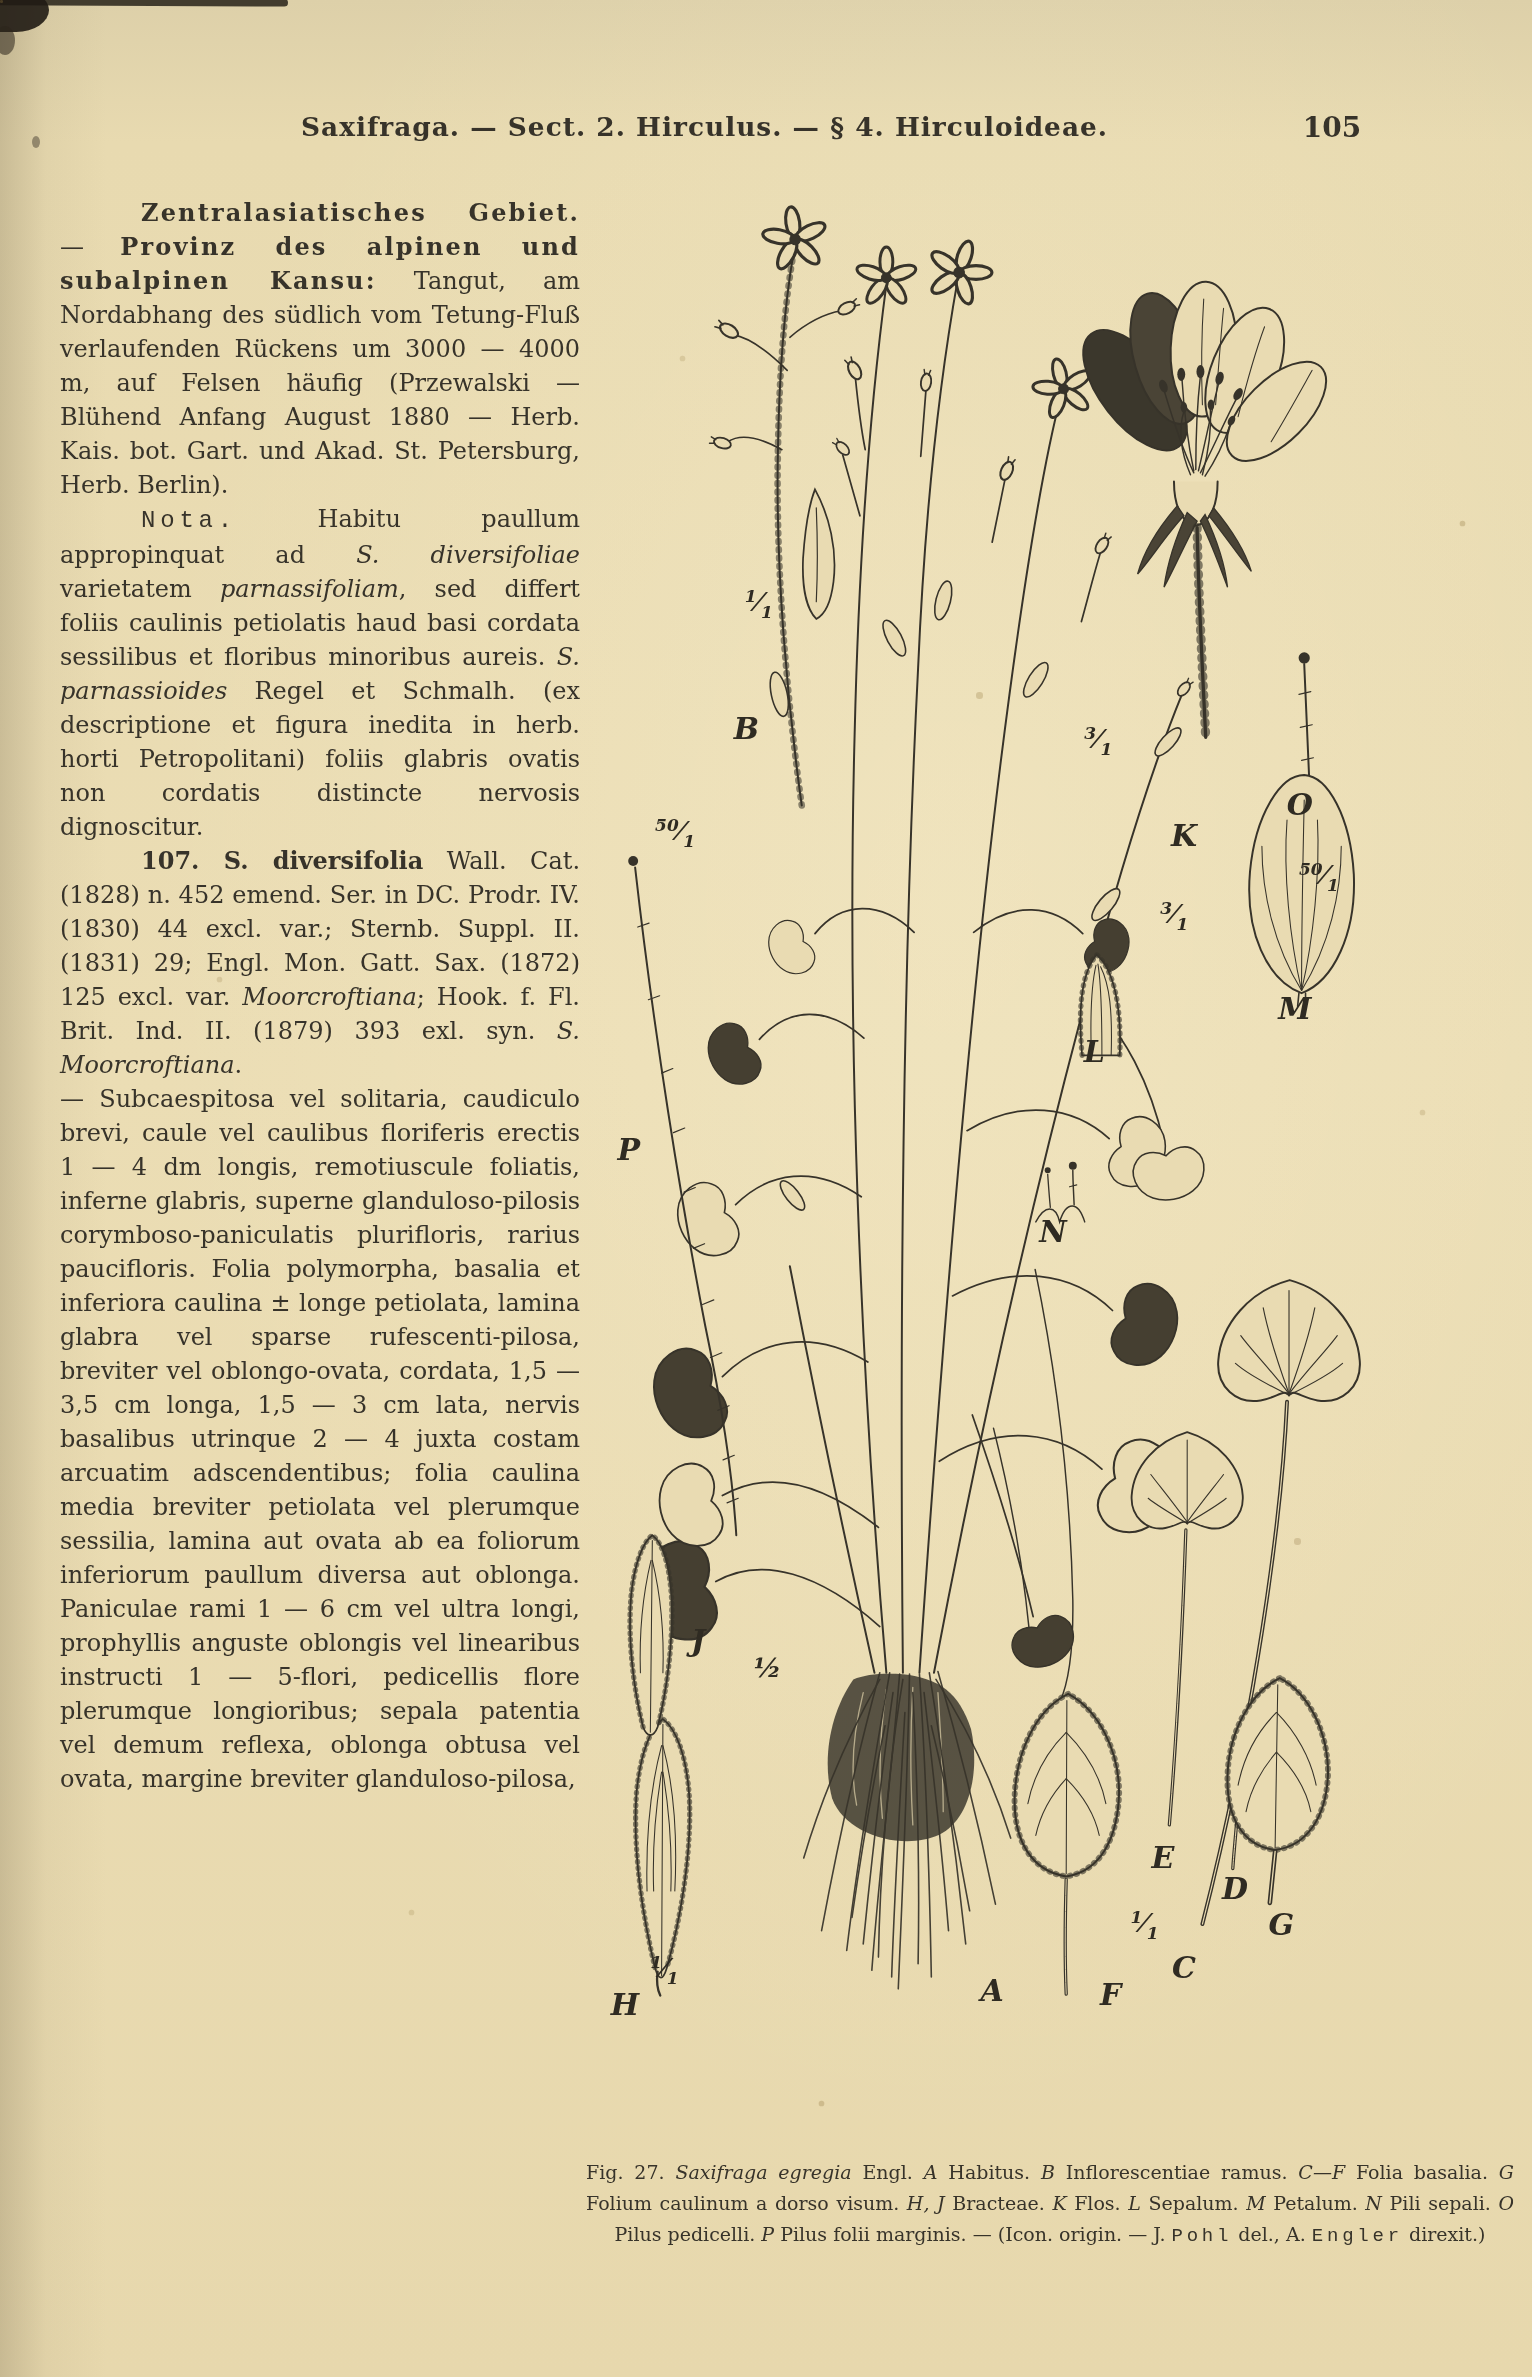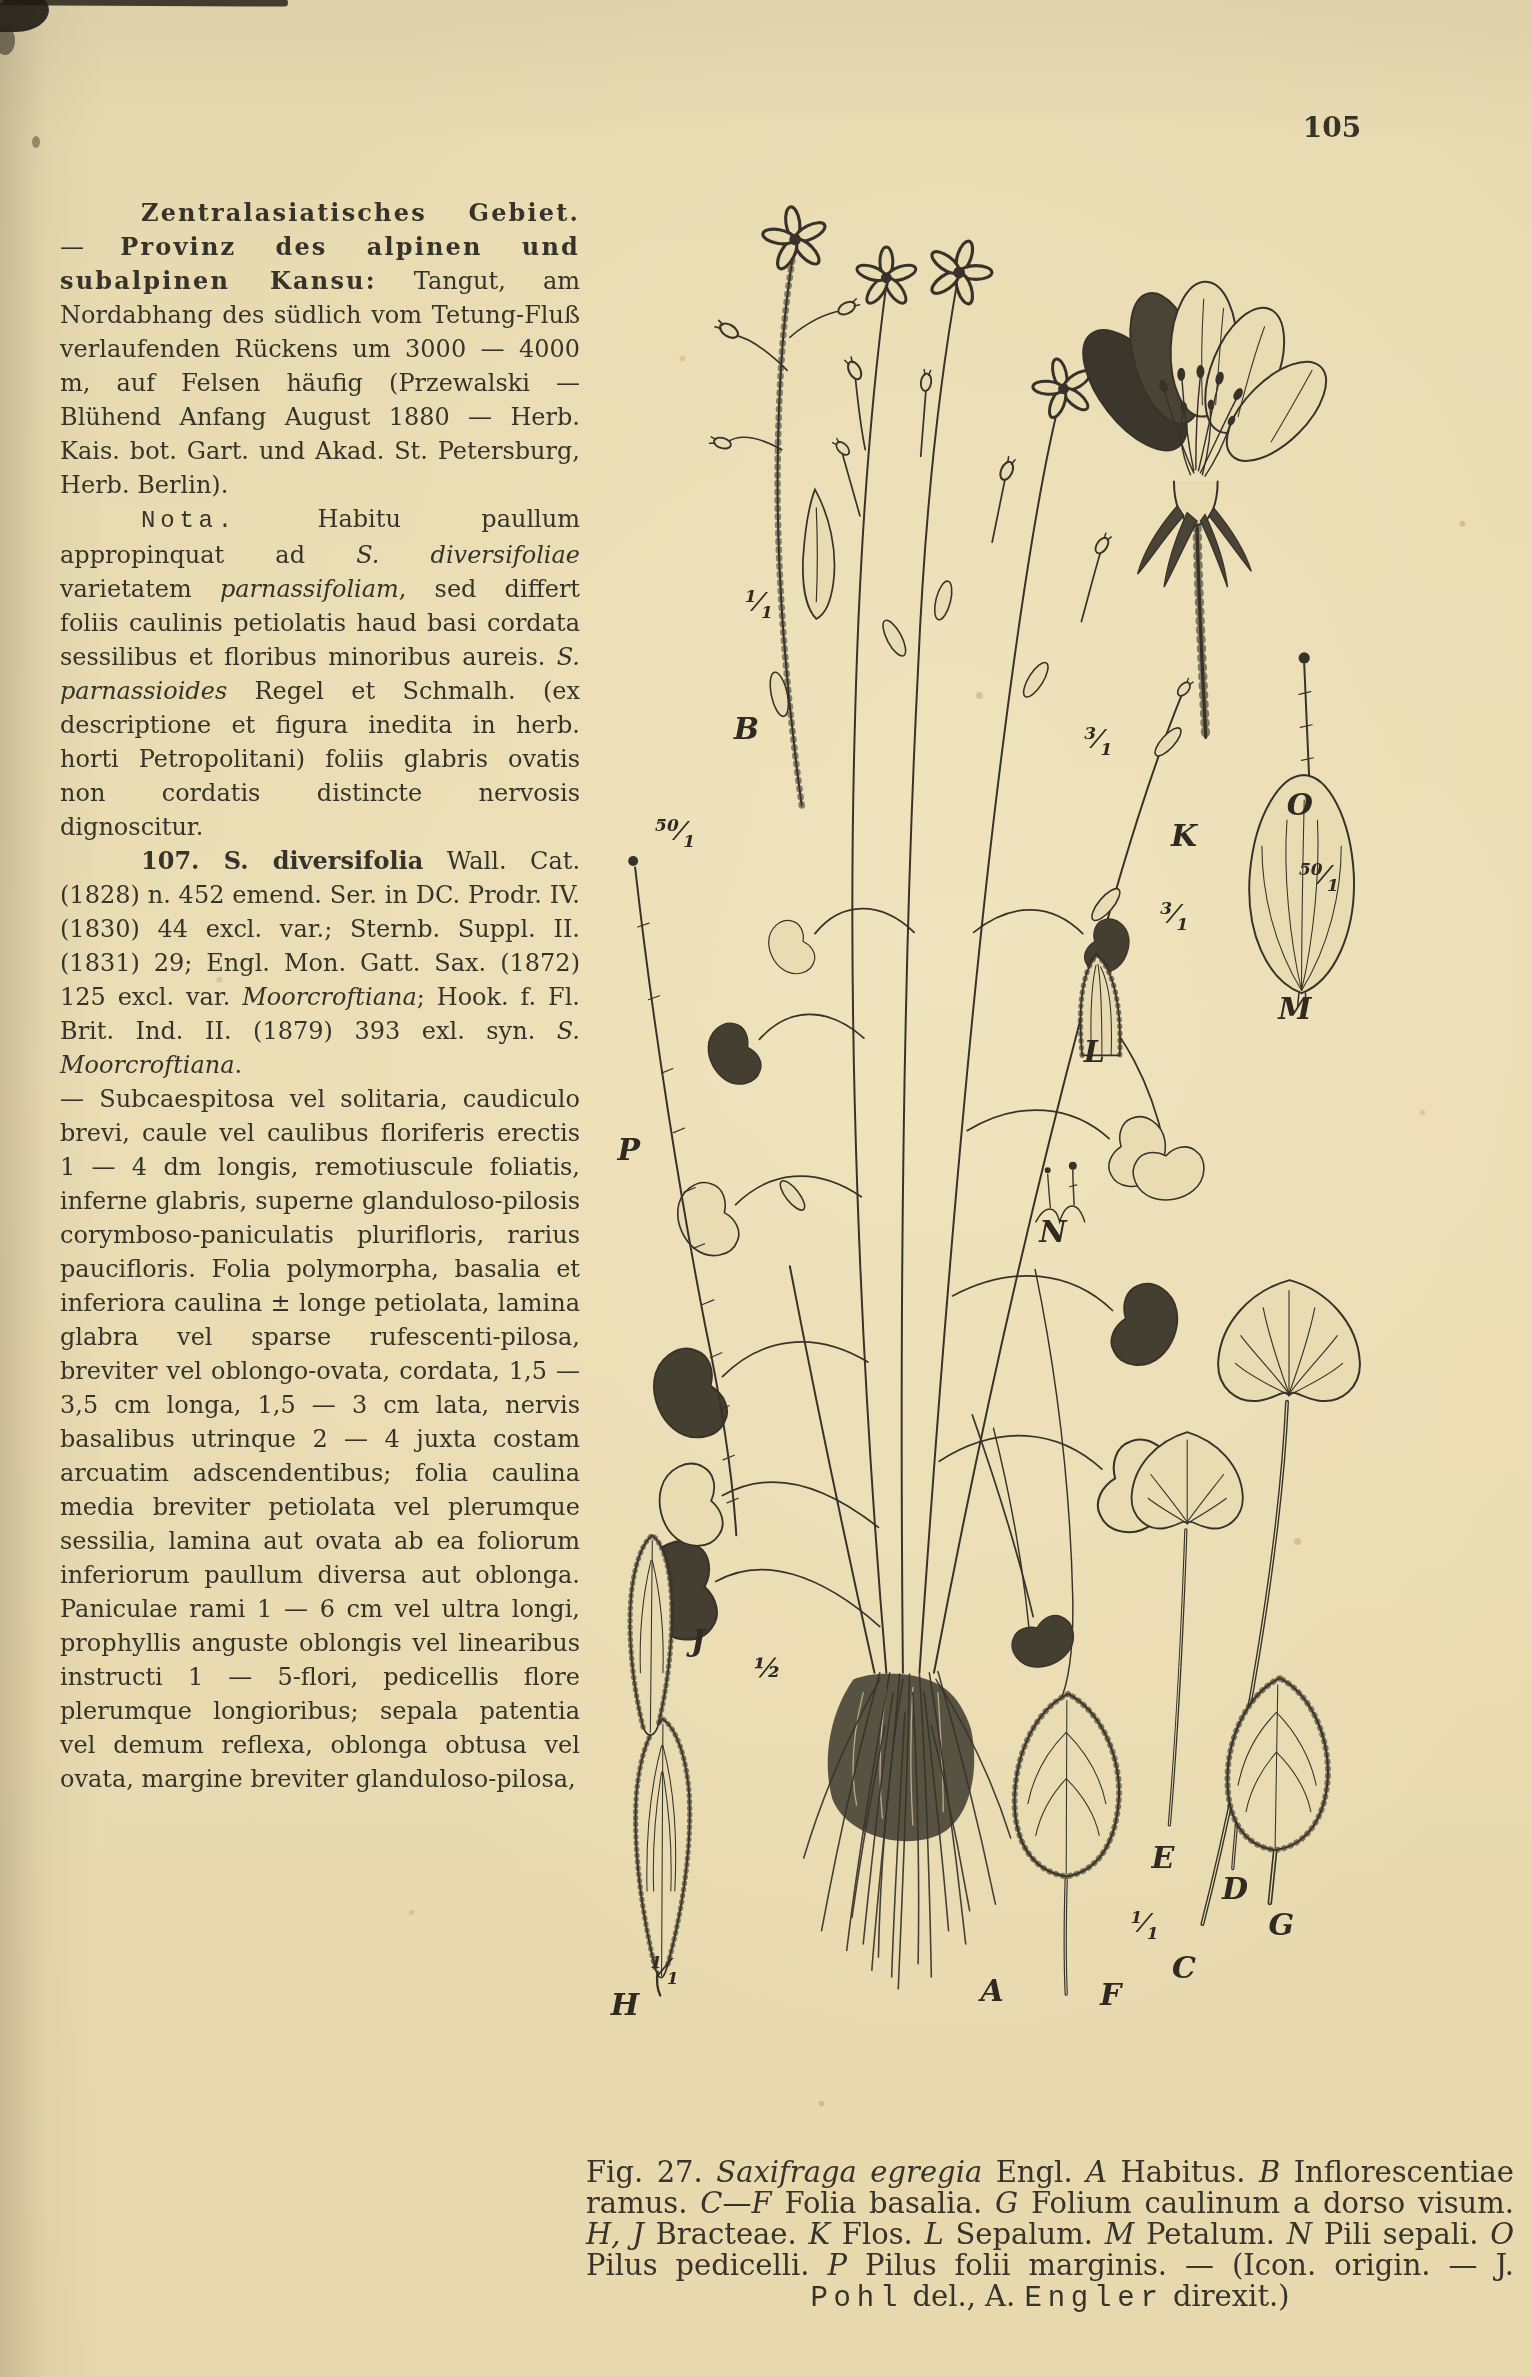--- a/index.html
+++ b/index.html
@@ -42,32 +42,33 @@
   .figure-panel{position:absolute;left:569px;top:172px;width:964px;height:1957px;}
   .figure-panel svg{position:absolute;left:0;top:0;width:100%;height:100%;}
   .fig-labels{position:absolute;left:0;top:0;width:100%;height:100%;}
   .fig-label{position:absolute;transform:translate(-50%,-50%);font-style:italic;white-space:nowrap;color:#2f2b22;}
   .fig-label.letter{font-size:30px;font-weight:700;}
   .fig-label.scale{font-size:26.4px;font-weight:700;}
   .fig-label.scale sup{font-size:17px;vertical-align:9.3px;}
   .fig-label.scale sub{font-size:17px;vertical-align:-6.6px;}
   
   .fig-caption{position:absolute;left:586px;top:2157px;width:928px;
-    font-size:29px;line-height:31px;text-align:justify;text-align-last:center;}
+    font-size:19px;line-height:31px;text-align:justify;text-align-last:center;}
 </style>
 </head>
 <body>
 
 <div class="page">
   <div class="scan-top-edge"></div>
   <div class="scan-corner"></div>
   <div class="scan-corner2"></div>
   <div class="scan-speck"></div>
   <div class="foxing"></div>
 
+  <div class="running-head">Saxifraga. — Sect. 2. Hirculus. — § 4. Hirculoideae.</div>
   <div class="folio">105</div>
 
   <div class="text-col">
     <p class="indent"><span class="seg-bsp">Zentralasiatisches Gebiet.</span><span class="seg-n"> — </span><span class="seg-bsp">Provinz des alpinen und subalpinen Kansu:</span><span class="seg-n"> Tangut, am Nordabhang des südlich vom Tetung-Fluß verlaufenden Rückens um 3000 — 4000 m, auf Felsen häufig (Przewalski — Blühend Anfang August 1880 — Herb. Kais. bot. Gart. und Akad. St. Petersburg, Herb. Berlin).</span></p>
     <p class="indent"><span class="seg-sp">Nota.</span><span class="seg-n"> Habitu paullum appropinquat ad </span><span class="seg-i">S. diversifoliae</span><span class="seg-n"> varietatem </span><span class="seg-i">parnassifoliam</span><span class="seg-n">, sed differt foliis caulinis petiolatis haud basi cordata sessilibus et floribus minoribus aureis. </span><span class="seg-i">S. parnassioides</span><span class="seg-n"> Regel et Schmalh. (ex descriptione et figura inedita in herb. horti Petropolitani) foliis glabris ovatis non cordatis distincte nervosis dignoscitur.</span></p>
     <p class="indent"><span class="seg-b">107. S. diversifolia</span><span class="seg-n"> Wall. Cat. (1828) n. 452 emend. Ser. in DC. Prodr. IV. (1830) 44 excl. var.; Sternb. Suppl. II. (1831) 29; Engl. Mon. Gatt. Sax. (1872) 125 excl. var. </span><span class="seg-i">Moorcroftiana</span><span class="seg-n">; Hook. f. Fl. Brit. Ind. II. (1879) 393 exl. syn. </span><span class="seg-i">S. Moorcroftiana</span><span class="seg-n">.</span></p>
     <p><span class="seg-n">— Subcaespitosa vel solitaria, caudiculo brevi, caule vel caulibus floriferis erectis 1 — 4 dm longis, remotiuscule foliatis, inferne glabris, superne glanduloso-pilosis corymboso-paniculatis plurifloris, rarius paucifloris. Folia polymorpha, basalia et inferiora caulina ± longe petiolata, lamina glabra vel sparse rufescenti-pilosa, breviter vel oblongo-ovata, cordata, 1,5 — 3,5 cm longa, 1,5 — 3 cm lata, nervis basalibus utrinque 2 — 4 juxta costam arcuatim adscendentibus; folia caulina media breviter petiolata vel plerumque sessilia, lamina aut ovata ab ea foliorum inferiorum paullum diversa aut oblonga. Paniculae rami 1 — 6 cm vel ultra longi, prophyllis anguste oblongis vel linearibus instructi 1 — 5-flori, pedicellis flore plerumque longioribus; sepala patentia vel demum reflexa, oblonga obtusa vel ovata, margine breviter glanduloso-pilosa,</span></p>
   </div>
 
   <div class="figure-panel">

